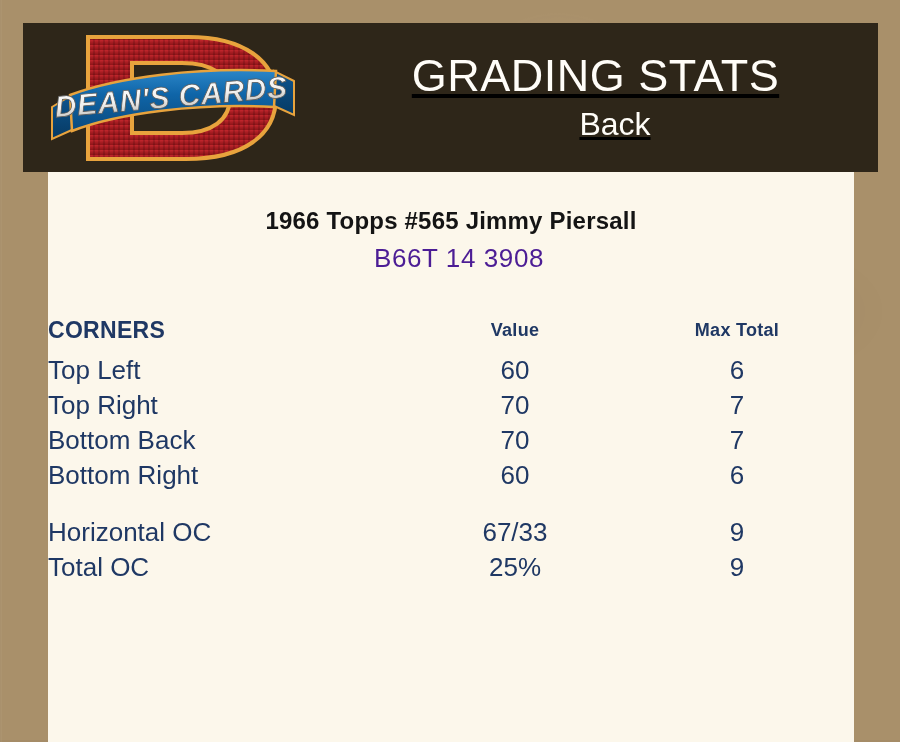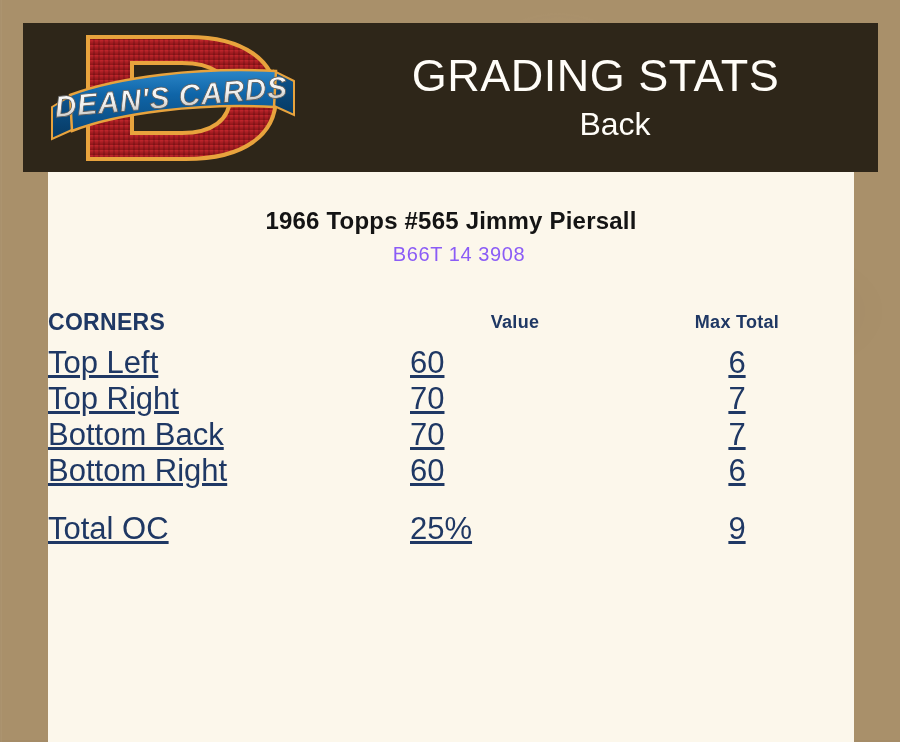--- a/index.html
+++ b/index.html
@@ -66,20 +66,21 @@
   #header-titles {
     position: absolute;
     left: 290px;
     top: 0;
     width: 565px;
     height: 149px;
     display: flex;
     flex-direction: column;
     align-items: center;
     justify-content: center;
+    text-decoration: underline;
   }
   #header-title {
     color: #fffdf8;
     font-size: 45px;
     font-weight: 400;
     line-height: 1.05;
     letter-spacing: 0.5px;
     white-space: nowrap;
   }
   #header-subtitle {
@@ -106,22 +107,22 @@
     margin: 35px 0 0 0;
     text-align: center;
     color: #141414;
     font-size: 24px;
     font-weight: bold;
     letter-spacing: 0.2px;
   }
   #card-serial {
     margin: 8px 0 0 16px;
     text-align: center;
-    color: #8b5cf6;
-    font-size: 20px;
+    color: #4c1d95;
+    font-size: 26px;
     font-weight: 400;
     letter-spacing: 0.6px;
   }
 
   
   #stats {
     margin-top: 34px;
     width: 100%;
     border-collapse: collapse;
     table-layout: fixed;
@@ -143,23 +144,23 @@
     letter-spacing: 0.3px;
   }
   tr.section-row td.sec-name { padding-left: 104px; }
   tr.section-row td.sec-value,
   tr.section-row td.sec-grade {
     text-align: center;
     font-size: 18px;
     font-weight: bold;
   }
 
-  tr.data-row td { height: 35px; font-size: 31px; font-weight: 400; text-decoration: underline; }
+  tr.data-row td { height: 35px; font-size: 26px; font-weight: 400; }
   tr.data-row td.d-label { padding-left: 157px; }
-  tr.data-row td.d-value { text-align: left; }
+  tr.data-row td.d-value { text-align: center; }
   tr.data-row td.d-grade { text-align: center; }
 
   tr.spacer-row td { height: 22px; }
 </style>
 </head>
 <body>
 
 <div id="page">
 
   <div id="bg-texture"></div>
@@ -253,20 +254,25 @@
           </tr>
           <tr class="data-row">
             <td class="d-label">Bottom Right</td>
             <td class="d-value">60</td>
             <td class="d-grade">6</td>
           </tr>
           <tr class="spacer-row">
             <td colspan="3"></td>
           </tr>
           <tr class="data-row">
+            <td class="d-label">Horizontal OC</td>
+            <td class="d-value">67/33</td>
+            <td class="d-grade">9</td>
+          </tr>
+          <tr class="data-row">
             <td class="d-label">Total OC</td>
             <td class="d-value">25%</td>
             <td class="d-grade">9</td>
           </tr>
         </tbody>
     </table>
 
   </div>
 </div>
 

